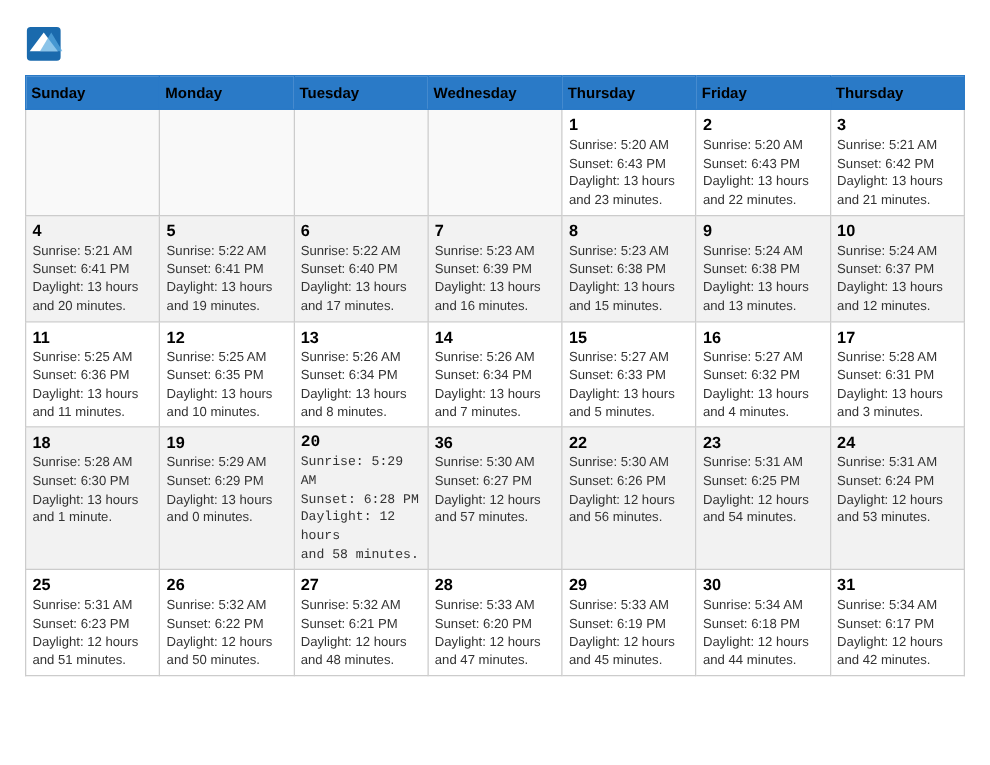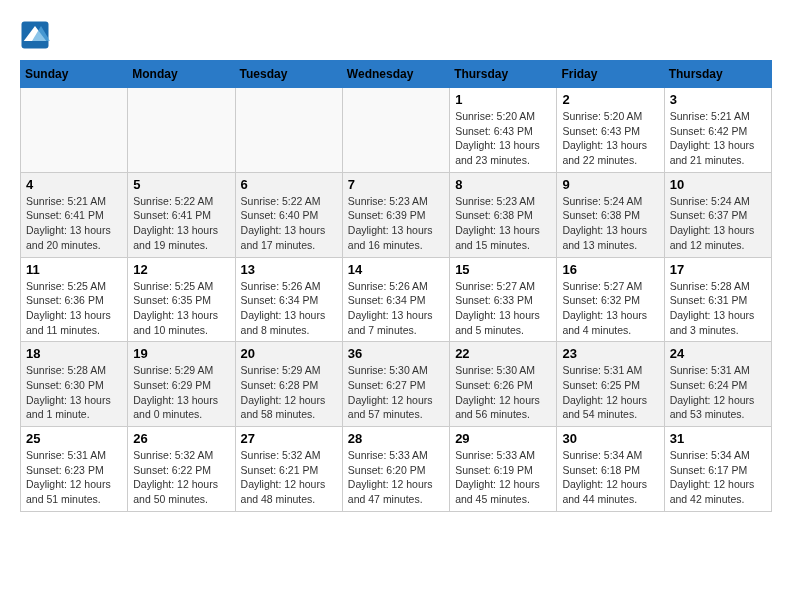--- a/index.html
+++ b/index.html
@@ -258,21 +258,21 @@
 Daylight: 13 hours
 and 1 minute.</div>
         </td>
         <td style="background: rgb(242, 242, 242);">
           <span class="day-num">19</span>
           <div class="day-info" style="white-space: pre-line;">Sunrise: 5:29 AM
 Sunset: 6:29 PM
 Daylight: 13 hours
 and 0 minutes.</div>
         </td>
-        <td style="background: rgb(242, 242, 242);">
+        <td style="background: rgb(242, 242, 242); font-family: Liberation Mono, monospace;">
           <span class="day-num">20</span>
           <div class="day-info" style="white-space: pre-line;">Sunrise: 5:29 AM
 Sunset: 6:28 PM
 Daylight: 12 hours
 and 58 minutes.</div>
         </td>
         <td style="background: rgb(242, 242, 242);">
           <span class="day-num">36</span>
           <div class="day-info" style="white-space: pre-line;">Sunrise: 5:30 AM
 Sunset: 6:27 PM

